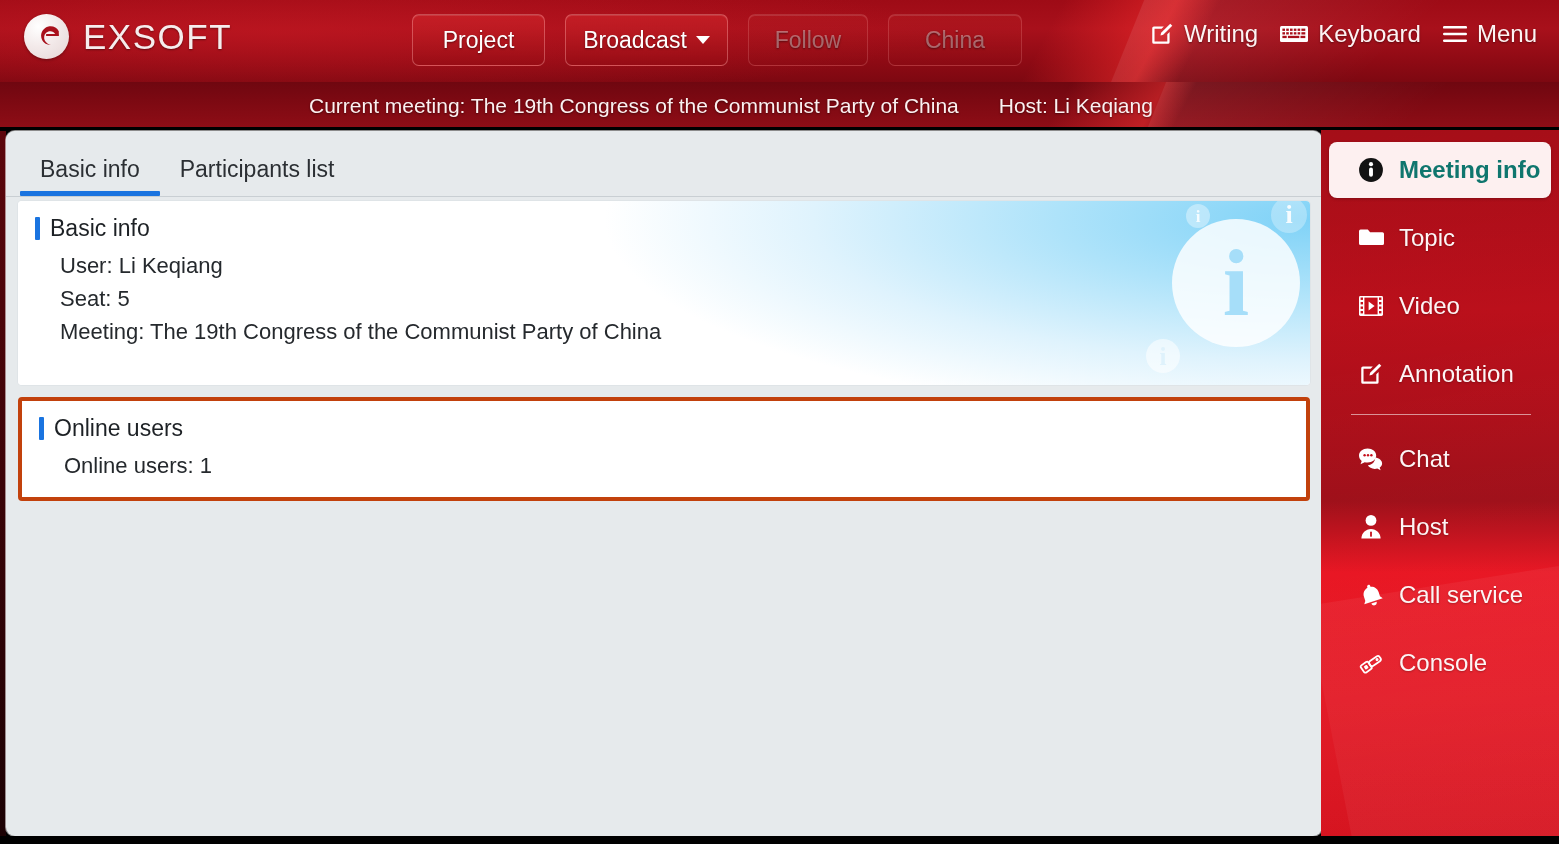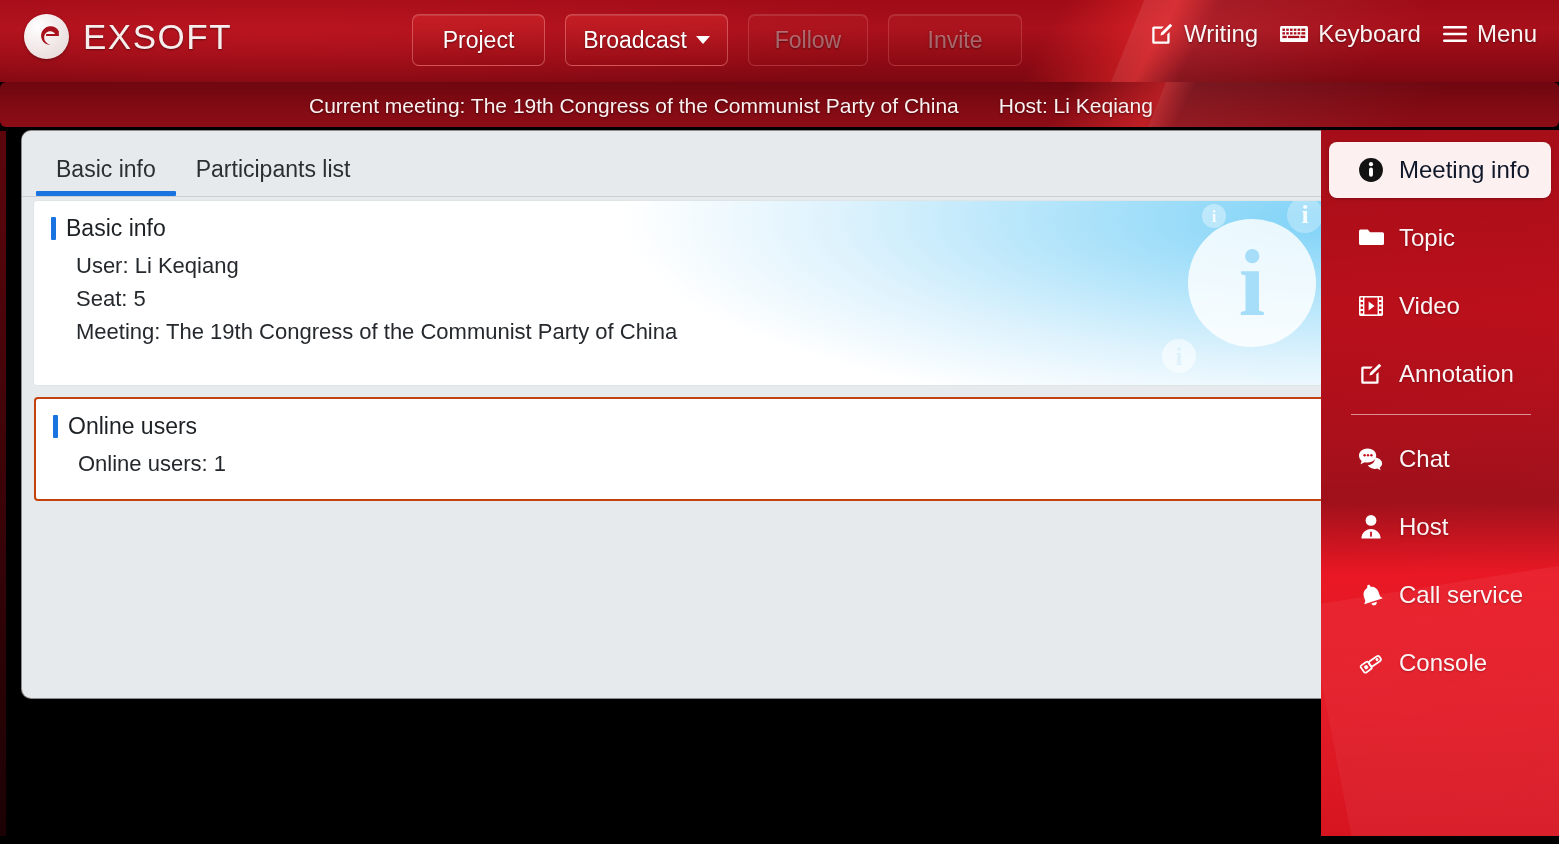--- a/index.html
+++ b/index.html
@@ -100,21 +100,20 @@
     text-shadow: 0 1px 2px rgba(0,0,0,0.4);
   }
   .ico { display: inline-flex; align-items: center; justify-content: center; }
 
   
   .subbar {
     position: absolute; left: 0; top: 82px;
     width: 1559px; height: 45px;
     background: linear-gradient(180deg, #6f0710 0%, #7c0912 40%, #8e0d16 100%);
     overflow: hidden;
-    border-radius: 6px;
   }
   .subbar .sdiag {
     position: absolute; top: -30px; left: 1050px;
     width: 210px; height: 140px;
     background: linear-gradient(90deg, rgba(255,40,40,0) 0%, rgba(255,55,55,0.45) 45%, rgba(255,55,55,0) 60%);
     transform: skewX(-28deg);
   }
   .subbar .sdiag2 {
     position: absolute; top: -20px; left: 1150px;
     width: 420px; height: 120px;
@@ -126,22 +125,22 @@
     display: flex; align-items: center; gap: 40px;
   }
   .subbar-inner span {
     color: #fbf0f0; font-size: 21px;
     text-shadow: 0 1px 2px rgba(0,0,0,0.45);
     white-space: nowrap;
   }
 
   
   .main-panel {
-    position: absolute; left: 22px; top: 131px;
-    width: 1316px; height: 567px;
+    position: absolute; left: 6px; top: 131px;
+    width: 1316px; height: 705px;
     background: #e6eaec;
     border-radius: 9px;
     box-shadow: 0 0 0 1px rgba(255,255,255,0.55);
     overflow: hidden;
   }
   .tabs {
     position: absolute; left: 0; top: 0;
     width: 100%; height: 66px;
     background: #e6eaec;
     border-bottom: 1px solid #c9cfd3;
@@ -158,21 +157,21 @@
     position: absolute; left: 0; bottom: 0;
     width: 100%; height: 5px; background: #1a74e0;
     display: none; border-radius: 1px;
   }
   .tab.active .underline { display: block; }
 
   .card {
     position: absolute; left: 12px;
     width: 1292px;
     background: #ffffff;
-    border: 2px solid #c2410c;
+    border: 4px solid #c2410c;
     border-radius: 4px;
     overflow: hidden;
   }
   .card.info  { top: 70px; height: 184px; border: none; box-shadow: 0 0 0 1px #dfe4e7; }
   .card.users { top: 266px; height: 104px; }
 
   .card.info .bgfill {
     position: absolute; inset: 0;
     background:
       radial-gradient(ellipse 70% 140% at 100% 10%, #7fd2f7 0%, #aee3fa 28%, #dff3fd 55%, #ffffff 78%);
@@ -234,23 +233,24 @@
     height: 56px; margin: 0 8px 12px 8px;
     display: flex; align-items: center; gap: 14px;
     padding-left: 28px;
     color: #fdf5f5; font-size: 24px;
     cursor: pointer;
     border-radius: 8px;
     text-shadow: 0 1px 2px rgba(0,0,0,0.25);
   }
   .side-item.active {
     background: #fdf0f0;
-    color: #0f172a;
+    color: #0f766e;
     text-shadow: none;
     box-shadow: 0 1px 3px rgba(0,0,0,0.25);
+    font-weight: bold;
   }
   .side-divider {
     position: relative; z-index: 3;
     height: 1px; margin: 10px 28px 16px 30px;
     background: rgba(255,255,255,0.55);
   }
   .side-icon { width: 28px; display: flex; align-items: center; justify-content: center; flex: none; }
 
   
   .bottom-strip {
@@ -287,21 +287,21 @@
         <span>Project</span>
       </div>
       <div class="hdr-btn w-broadcast">
         <span>Broadcast</span>
         <span class="caret"></span>
       </div>
       <div class="hdr-btn w-follow disabled">
         <span>Follow</span>
       </div>
       <div class="hdr-btn w-invite disabled">
-        <span>Invite</span>
+        <span>China</span>
       </div>
     </div>
 
     <div class="hdr-right">
       <div class="hdr-tool">
         <span class="ico">
           <svg width="26" height="26" viewBox="0 0 24 24" fill="none">
             <path d="M3 6.5A1.5 1.5 0 014.5 5h9.2l-2.1 2.1H5.1v11.8h11.8v-6.6L19 10.2v9.3A1.5 1.5 0 0117.5 21h-13A1.5 1.5 0 013 19.5v-13z" fill="#ffffff"></path>
             <path d="M19.6 2.5l1.9 1.9-8.4 8.4-2.5.6.6-2.5 8.4-8.4z" fill="#ffffff"></path>
           </svg>

